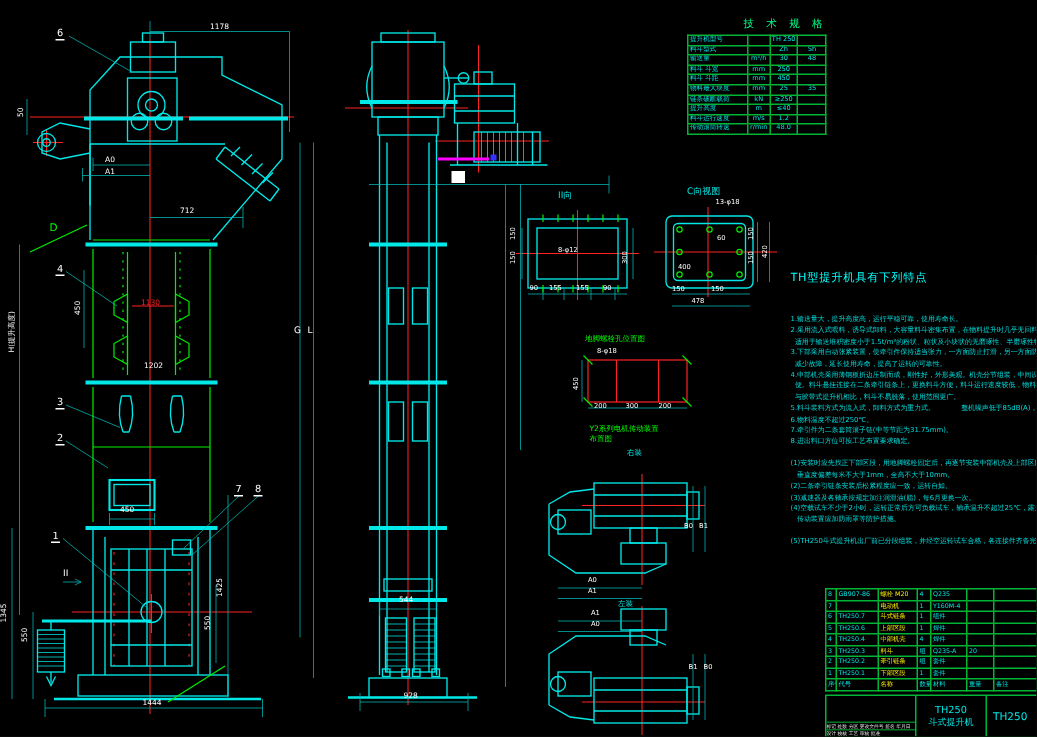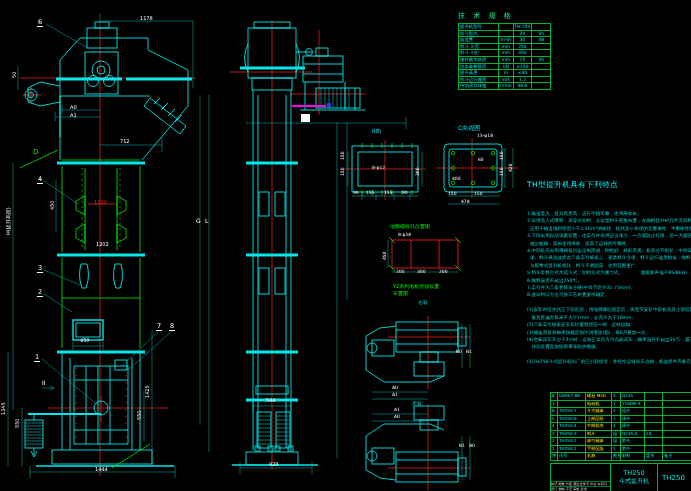--- a/index.html
+++ b/index.html
@@ -6,21 +6,21 @@
   .canvas{position:relative;width:691px;height:491px;background:#000;overflow:hidden;
           font-family:"DejaVu Sans",sans-serif}
   svg{position:absolute;left:0;top:0}
   .lbl{position:absolute;color:#fff;font-size:5px;line-height:1;white-space:pre}
   .lbl.rot{transform:rotate(-90deg);transform-origin:left top}
   .balloon{position:absolute;color:#fff;font-size:6.5px;line-height:1;border-bottom:0.5px solid #fff;padding:0 1px}
   .notes{position:absolute;left:527px;top:180px;width:164px;overflow:hidden}
   .notes-title{color:#00ffff;font-size:7.5px;letter-spacing:.5px;margin-bottom:20px;white-space:nowrap}
   .note-line{color:#00dcdc;font-size:4.6px;line-height:7.4px;white-space:pre}
   .spec{position:absolute;left:458px;top:11px}
-  .spec-title{color:#00ff88;font-size:7px;letter-spacing:3px;text-align:left;margin-bottom:2px;white-space:nowrap}
+  .spec-title{color:#00ff88;font-size:7px;letter-spacing:3px;text-align:right;margin-bottom:2px;white-space:nowrap}
   .spec table{border-collapse:collapse}
   .spec td{border:1px solid #00b435;color:#00e8e8;font-size:4.4px;line-height:5.6px;padding:0 1px;text-align:center;white-space:nowrap;overflow:hidden}
   .spec td:first-child{text-align:left}
   .parts{position:absolute;left:550px;top:392px;width:141px}
   .parts table{border-collapse:collapse;width:141px;table-layout:fixed}
   .parts td{border:1px solid #00b435;color:#00e8e8;font-size:4.2px;line-height:6.5px;padding:0 1px;white-space:nowrap;overflow:hidden}
   .parts td.name{color:#ffee00}
   .tblock{position:absolute;left:550px;top:463px;width:162px;height:27px;border:1px solid #00b435;display:flex;background:#000}
   .tb-left{width:59px;border-right:1px solid #00b435;position:relative}
   .tb-left .row{position:absolute;left:0;width:100%;color:#e8e8e8;font-size:3.2px;line-height:4px;white-space:nowrap;overflow:hidden;border-top:1px solid #007722}

